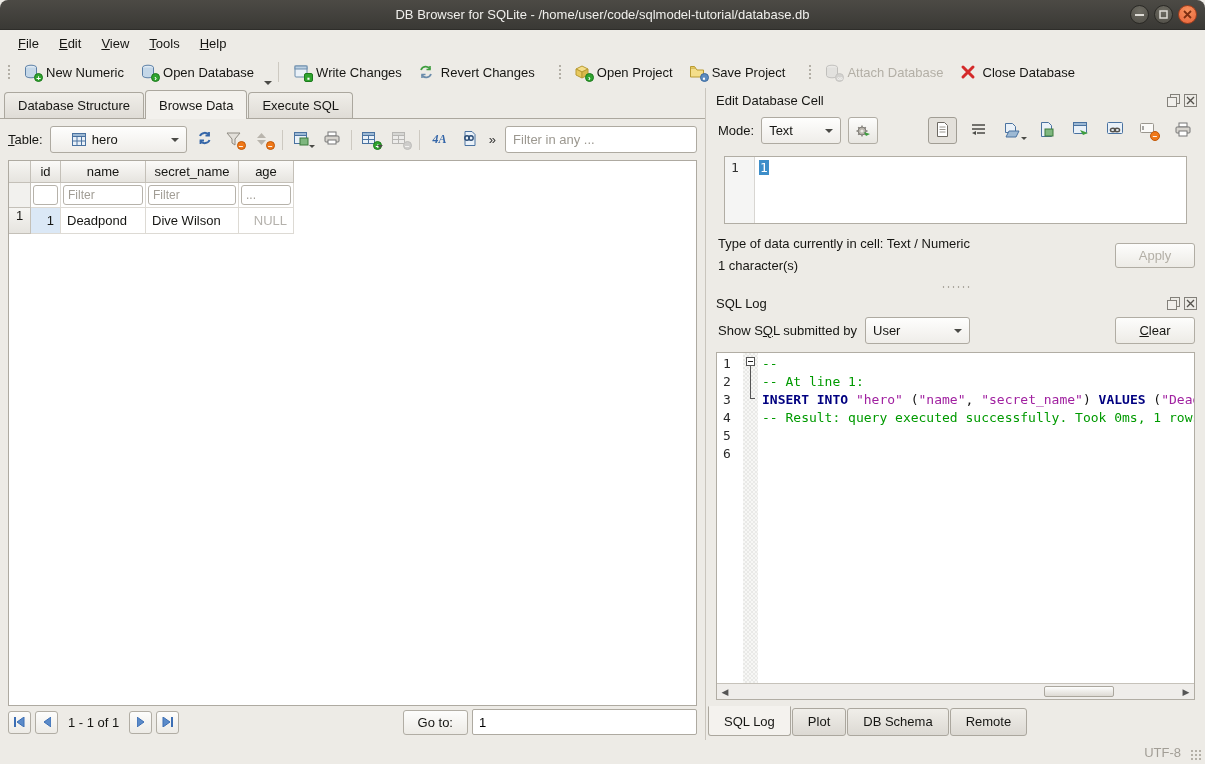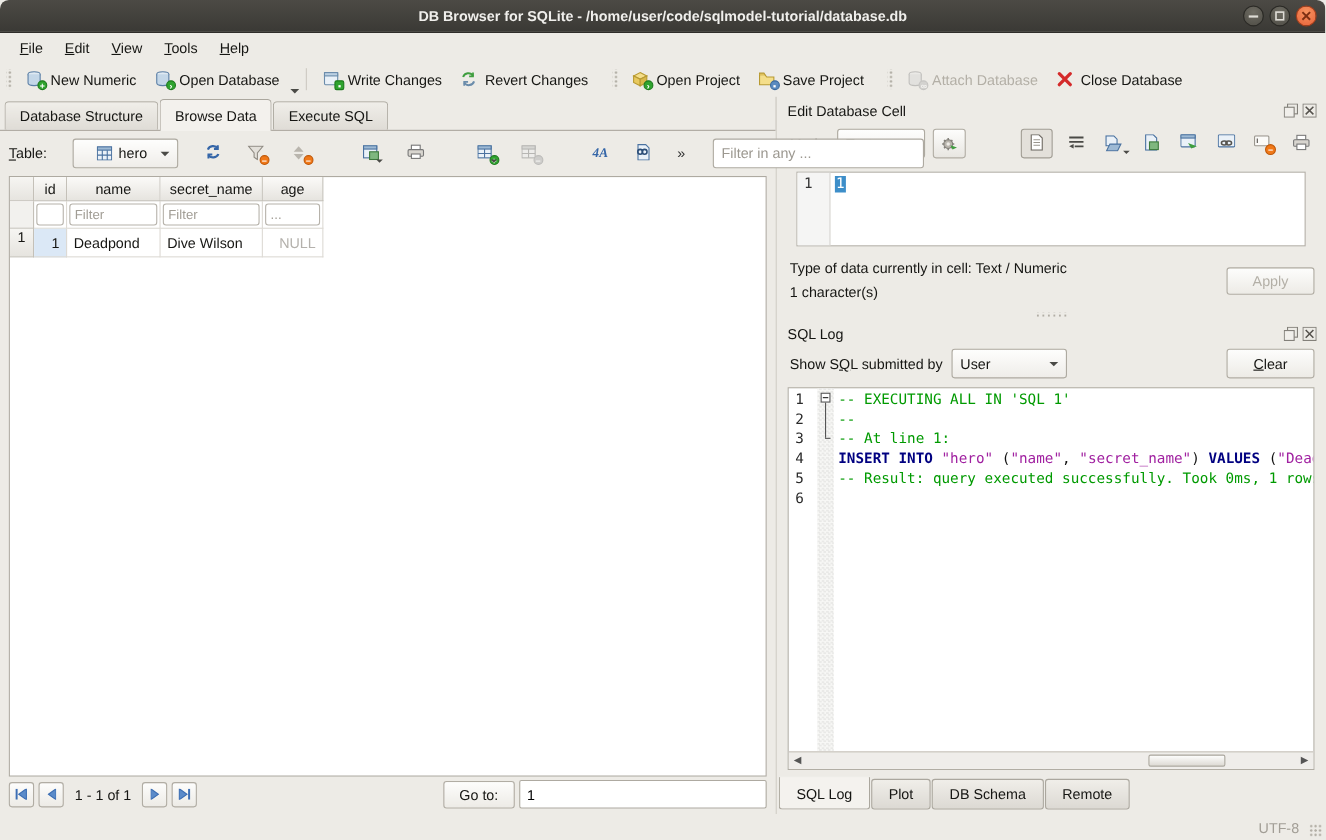--- a/index.html
+++ b/index.html
@@ -4,21 +4,21 @@
 <style>
   * { margin:0; padding:0; box-sizing:border-box; }
   html,body { width:1205px; height:764px; }
   body { font-family:"Liberation Sans","DejaVu Sans",sans-serif; font-size:13px; color:#161613;
          background:#edebe6; overflow:hidden; }
 
   
   .titlebar { height:30px; background:linear-gradient(#4c4a45,#3a3935); border-radius:8px 8px 0 0;
               display:flex; align-items:center; justify-content:center; position:relative;
               border-bottom:1px solid #2e2d2a; }
-  .titlebar-text { color:#f0efec; font-weight:bold; font-size:13px; }
+  .titlebar-text { color:#f0efec; font-weight:normal; font-size:13px; }
   .win-controls { position:absolute; right:8px; top:5px; display:flex; gap:5px; }
   .win-btn { width:19px; height:19px; border-radius:50%;
              background:radial-gradient(circle at 50% 30%, #6e6c63, #4e4c45);
              border:1px solid #2a2925; display:flex; align-items:center; justify-content:center; }
   .win-btn svg { display:block; }
   .win-btn.close { background:radial-gradient(circle at 50% 30%, #f7935f, #e7633a); border-color:#a23f1d; }
 
   
   .menubar { height:26px; display:flex; align-items:center; padding:0 8px; }
   .menu-item { display:inline-block; padding:3px 10px; cursor:default; }
@@ -48,21 +48,21 @@
   .right-panel { width:500px; border-left:1px solid #c9c5bd; display:flex; flex-direction:column; }
 
   
   .tabbar { display:flex; align-items:flex-end; height:30px; padding:0 0 0 4px; }
   .tab { padding:5px 13px 5px; background:linear-gradient(#f0eee9,#dfdcd6); border:1px solid #aba79e;
          border-bottom:none; border-radius:4px 4px 0 0; margin-right:1px; position:relative; }
   .tab.active { background:#f3f1ed; padding:7px 13px 6px; z-index:3; margin-bottom:-1px; }
   .tab-content { flex:1; border-top:1px solid #aba79e; display:flex; flex-direction:column; background:#edebe6; position:relative; z-index:1; }
 
   
-  .browse-bar { display:flex; align-items:center; gap:23px; padding:7px 8px 5px 8px; }
+  .browse-bar { display:flex; align-items:center; gap:7px; padding:7px 8px 5px 8px; }
   .lbl-accel::first-letter { text-decoration:underline; }
   .combo { display:flex; align-items:center; gap:6px; height:27px; background:linear-gradient(#fefefd,#efede9);
            border:1px solid #aeaaa1; border-radius:3px; padding:0 7px; }
   .combo .spacer { flex:1; }
   .table-combo { width:150px;padding-left:21px; }
   .ibtn { width:25px; height:25px; display:flex; align-items:center; justify-content:center; border-radius:3px; position:relative; }
   .ibtn.disabled { opacity:.55; filter:grayscale(1); }
   .chev { font-size:13px; color:#333; padding:0 2px; }
   .filter-any { flex:1; height:27px; border:1px solid #aeaaa1; border-radius:3px; padding:0 7px;
                 font:13px "Liberation Sans",sans-serif; background:#fff; color:#222; }
@@ -623,21 +623,20 @@
           <div class="ln">4</div>
           <div class="ln">5</div>
           <div class="ln">6</div>
         </div>
         <div class="sql-fold">
           <span class="fold-box"></span>
           <span class="fold-vline"></span>
           <span class="fold-hstub"></span>
         </div>
         <div class="sql-code">
-          <div class="sql-line"><span class="tk-comment">-- EXECUTING ALL IN 'SQL 1'</span></div>
           <div class="sql-line"><span class="tk-comment">--</span></div>
           <div class="sql-line"><span class="tk-comment">-- At line 1:</span></div>
           <div class="sql-line"><span class="tk-keyword">INSERT INTO</span><span class="tk-plain"> </span><span class="tk-ident">"hero"</span><span class="tk-plain"> (</span><span class="tk-ident">"name"</span><span class="tk-plain">, </span><span class="tk-ident">"secret_name"</span><span class="tk-plain">) </span><span class="tk-keyword">VALUES</span><span class="tk-plain"> (</span><span class="tk-ident">"Deadpond</span></div>
           <div class="sql-line"><span class="tk-comment">-- Result: query executed successfully. Took 0ms, 1 rows aff</span></div>
           <div class="sql-line"></div>
         </div>
       </div>
       <div class="hscrollbar">
         <div class="hs-arrow">◀</div>
         <div class="hs-thumb"></div>

